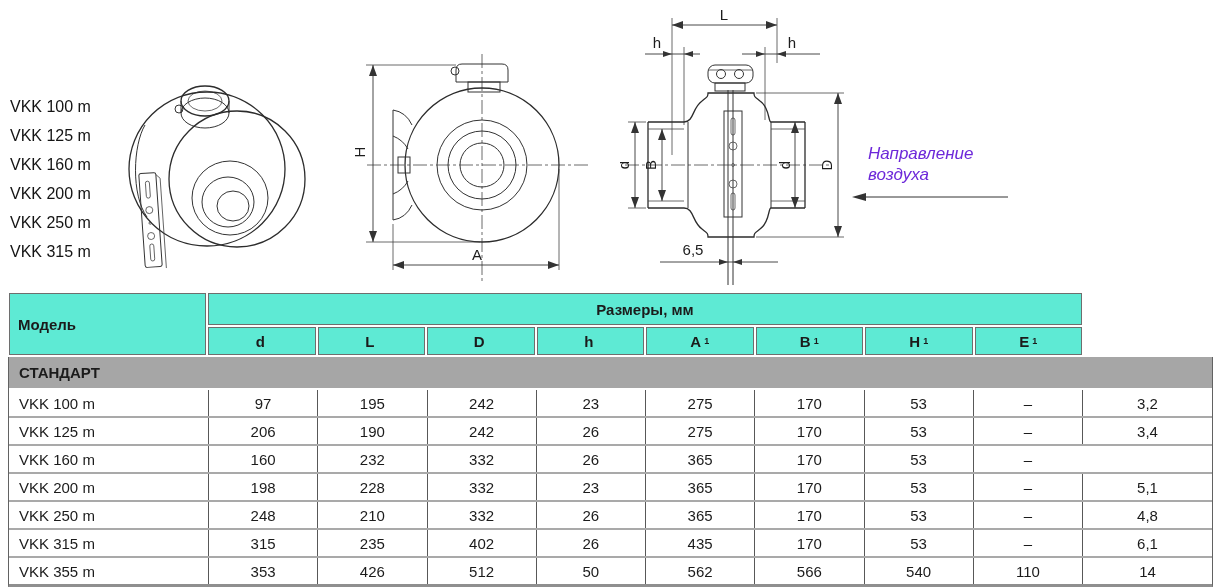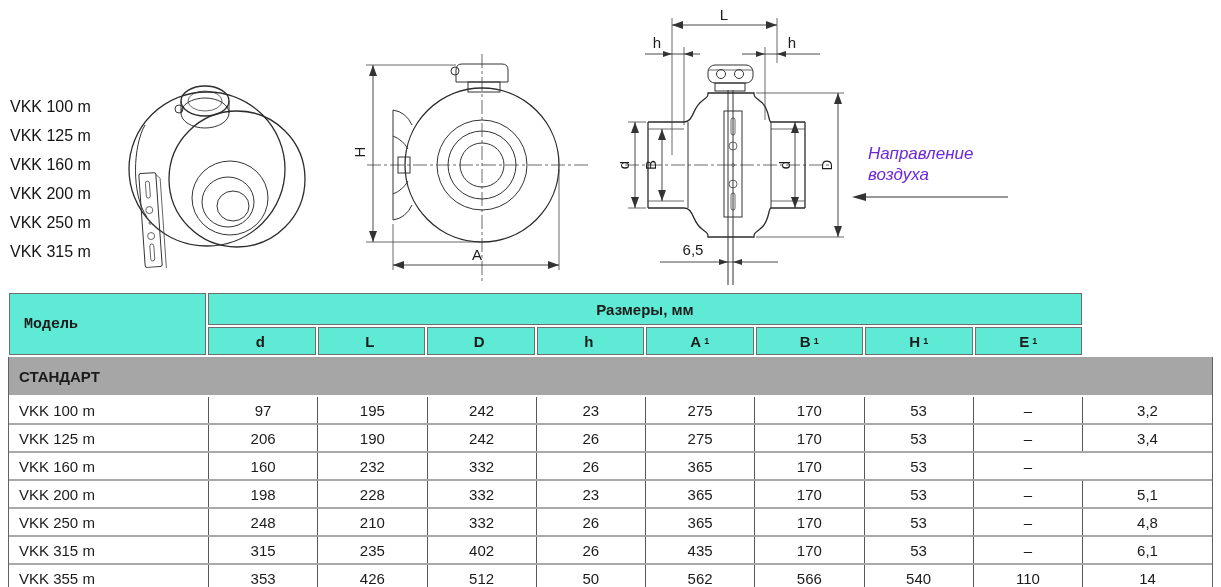--- a/index.html
+++ b/index.html
@@ -13,27 +13,27 @@
   .ln2{stroke:#2c2c2c;stroke-width:1.3;fill:none;}
   .thin{stroke:#444;stroke-width:0.8;fill:none;}
   .cl{stroke:#444;stroke-width:0.8;fill:none;stroke-dasharray:14 3 3 3;}
   .dim{stroke:#333;stroke-width:0.9;fill:none;}
   .dtxt{font-family:"Liberation Sans",sans-serif;font-size:15px;fill:#1d1d1d;}
   .airtxt{font-style:italic;font-size:17px;line-height:21px;color:#6d28d9;}
   
   .table-wrap{margin-left:8px;width:1205px;--cols:199px repeat(8,1fr) 130px;}
   .thead{display:grid;grid-template-columns:var(--cols);grid-template-rows:34px 30px;background:#fff;margin-bottom:1px;}
   .hcell{background:#5eead4;border:1px solid #6e6e6e;margin:1px;display:flex;align-items:center;justify-content:center;font-weight:bold;font-size:15px;}
-  .h-model{grid-column:1;grid-row:1/3;justify-content:flex-start;padding-left:14px;font-family:Liberation Mono, monospace;}
+  .h-model{grid-column:1;grid-row:1/3;justify-content:flex-start;padding-left:8px;}
   .h-dims{grid-column:2/10;grid-row:1;}
   .h-dim{grid-row:2;}
   .h-mass{grid-column:10;grid-row:1/3;}
   .h-dim sup{font-size:9px;margin-left:3px;font-weight:bold;}
   .tbody-wrap{border-left:1px solid #626262;border-right:1px solid #626262;border-bottom:4px solid #8f8f8f;background:#fff;}
-  .section-row{height:38px;background:#a6a6a6;display:flex;align-items:center;padding-left:10px;font-weight:bold;font-size:15px;margin-bottom:2px;}
+  .section-row{height:31px;background:#a6a6a6;display:flex;align-items:center;padding-left:10px;font-weight:bold;font-size:15px;margin-bottom:2px;}
   .drow{display:grid;grid-template-columns:var(--cols);height:26px;}
   .drow + .drow{border-top:2px solid #a9a9a9;}
   .cell{display:flex;align-items:center;justify-content:center;font-size:15px;}
   .cell + .cell{border-left:1px solid #585858;}
   .model-cell{justify-content:flex-start;padding-left:10px;}
 </style>
 </head>
 <body>
 
 <div class="top">

